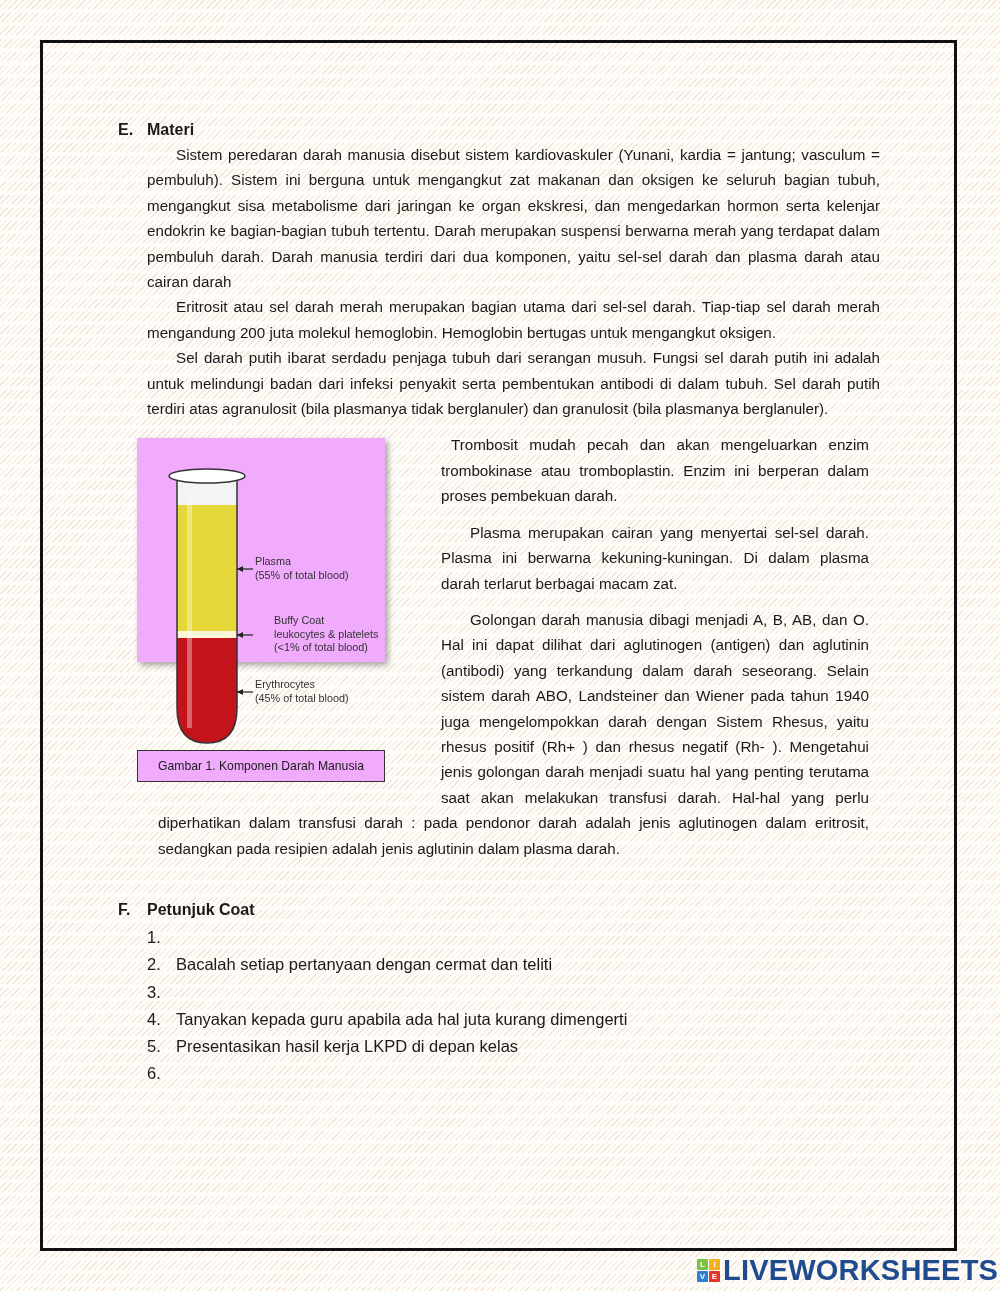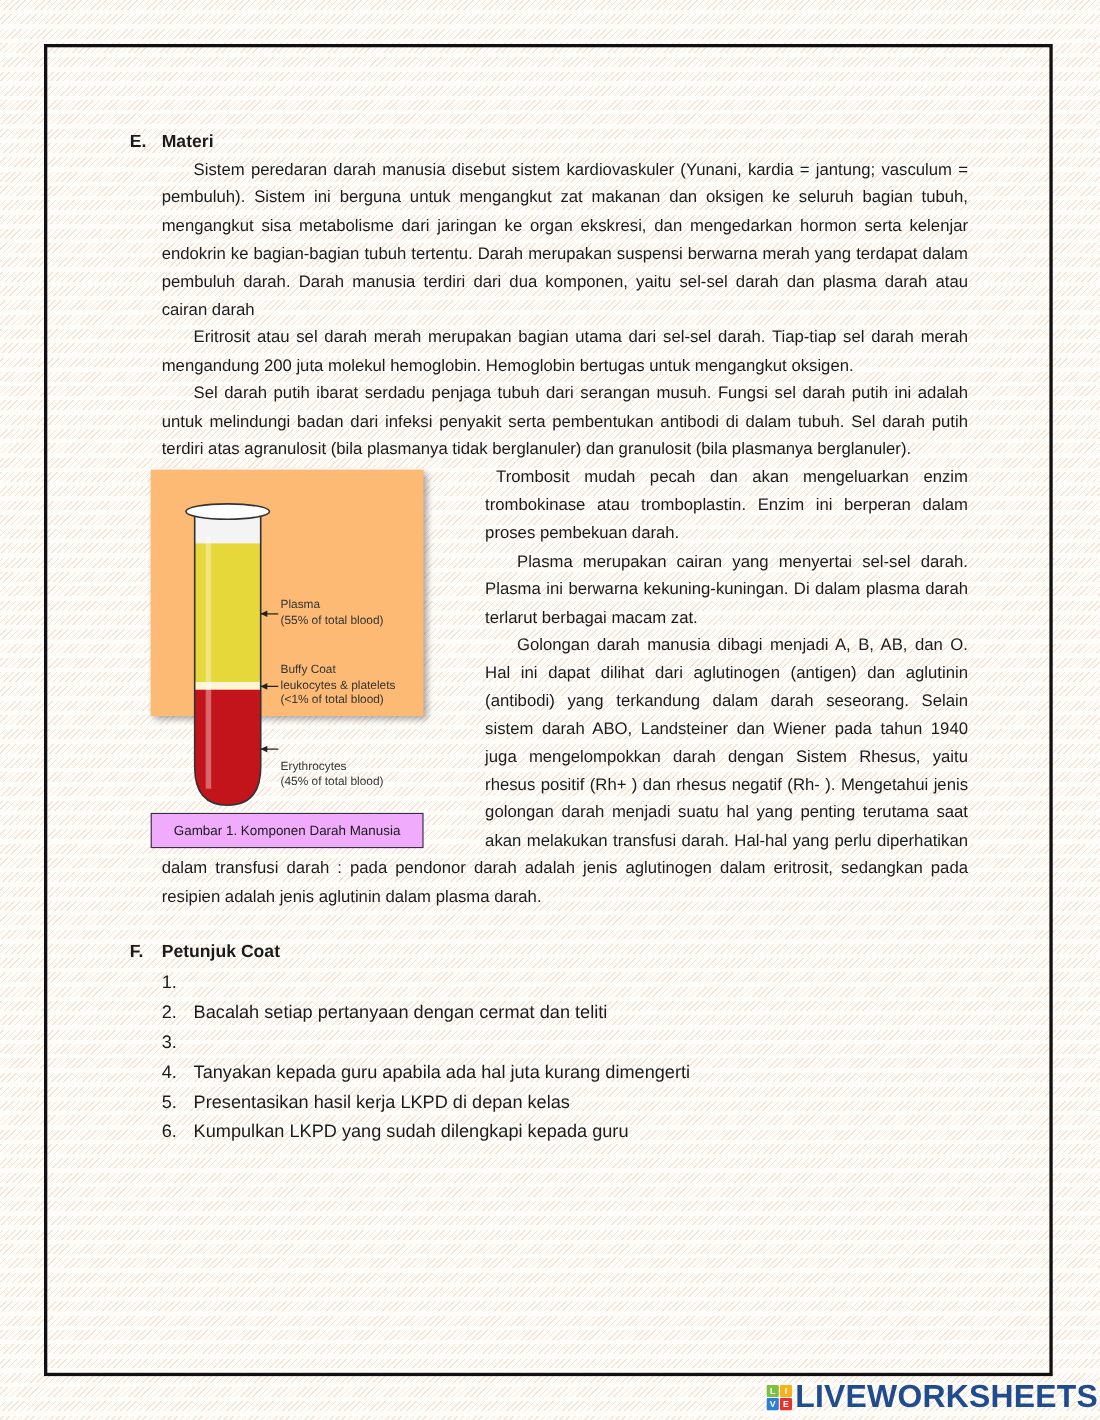--- a/index.html
+++ b/index.html
@@ -31,32 +31,32 @@
   .para {
     margin: 0 0 0 29px; text-align: justify; text-indent: 29px;
   }
   .float-wrap { position: relative; margin-left: 29px; }
   .figure {
     float: left; width: 252px; height: 348px; margin: 4px 52px 2px -10px;
     position: relative;
   }
   .fig-img {
     position: absolute; left: 0; top: 2px; width: 248px; height: 224px;
-    background: #fdba74;
+    background: #f0abfc;
     box-shadow: 3px 3px 6px rgba(0,0,0,0.35);
   }
   .fig-caption {
     position: absolute; left: 0; top: 314px; width: 248px; height: 32px;
     border: 1px solid #333; background: #f0abfc; box-sizing: border-box;
     font-size: 12.2px; display: flex; align-items: center; justify-content: center;
   }
   .tube-label {
     position: absolute; left: 118px; font-size: 10.8px; line-height: 13.5px; color: #333;
   }
-  .float-text { text-align: justify; text-indent: 29px; margin: 0; }
+  .float-text { text-align: justify; text-indent: 29px; margin: 11px; }
   .float-text.first { text-indent: 10px; }
   .list { margin: 2px 0 0 29px; padding: 0; list-style: none; font-size: 16.5px; }
   .list li { display: flex; height: 27.3px; align-items: center; }
   .list .num { width: 29px; }
   .logo {
     position: absolute; left: 697px; top: 1254px; height: 32px; display: flex; align-items: center;
   }
   .logo-icon { display: grid; grid-template-columns: 11px 11px; grid-template-rows: 11px 11px; gap: 1px; margin-right: 3px; }
   .logo-icon span { font-size: 8px; font-weight: bold; color: #fff; display: flex; align-items: center; justify-content: center; border-radius: 1px; }
   .logo-text { font-size: 29px; font-weight: bold; color: #1f4b8f; letter-spacing: 0.2px; }
@@ -102,26 +102,26 @@
           <polygon points="100,131 106,128 106,134" fill="#222"></polygon>
           <line x1="100" y1="197" x2="116" y2="197" stroke="#222" stroke-width="1.2"></line>
           <polygon points="100,197 106,194 106,200" fill="#222"></polygon>
           <line x1="100" y1="254" x2="116" y2="254" stroke="#222" stroke-width="1.2"></line>
           <polygon points="100,254 106,251 106,257" fill="#222"></polygon>
         </svg>
         <div class="tube-label" style="top:117px;">
           <div>Plasma</div>
           <div>(55% of total blood)</div>
         </div>
-        <div class="tube-label" style="top:176px;">
+        <div class="tube-label" style="top:176px;margin-left:19px;">
           <div>Buffy Coat</div>
           <div>leukocytes &amp; platelets</div>
           <div>(&lt;1% of total blood)</div>
         </div>
-        <div class="tube-label" style="top:240px;margin-top:24px;">
+        <div class="tube-label" style="top:240px;">
           <div>Erythrocytes</div>
           <div>(45% of total blood)</div>
         </div>
       </div>
       <div class="fig-caption">Gambar 1. Komponen Darah Manusia</div>
     </div>
 
     <p class="float-text first">Trombosit mudah pecah dan akan mengeluarkan enzim trombokinase atau tromboplastin. Enzim ini berperan dalam proses pembekuan darah.</p>
     <p class="float-text">Plasma merupakan cairan yang menyertai sel-sel darah. Plasma ini berwarna kekuning-kuningan. Di dalam plasma darah terlarut berbagai macam zat.</p>
     <p class="float-text last-left" style="text-align-last:left;">Golongan darah manusia dibagi menjadi A, B, AB, dan O. Hal ini dapat dilihat dari aglutinogen (antigen) dan aglutinin (antibodi) yang terkandung dalam darah seseorang. Selain sistem darah ABO, Landsteiner dan Wiener pada tahun 1940 juga mengelompokkan darah dengan Sistem Rhesus, yaitu rhesus positif (Rh+ ) dan rhesus negatif (Rh- ). Mengetahui jenis golongan darah menjadi suatu hal yang penting terutama saat akan melakukan transfusi darah. Hal-hal yang perlu diperhatikan dalam transfusi darah : pada pendonor darah adalah jenis aglutinogen dalam eritrosit, sedangkan pada resipien adalah jenis aglutinin dalam plasma darah.</p>
@@ -149,21 +149,20 @@
     <li>
         <span class="num">4.</span>
         <span>Tanyakan kepada guru apabila ada hal juta kurang dimengerti</span>
       </li>
     <li>
         <span class="num">5.</span>
         <span>Presentasikan hasil kerja LKPD di depan kelas</span>
       </li>
     <li>
         <span class="num">6.</span>
-        <span>Kumpulkan LKPD yang sudah dilengkapi kepada guru</span>
       </li>
   </ul>
 </div>
 
 <div class="logo">
   <div class="logo-icon">
     <span style="background:#7cc242;">L</span>
     <span style="background:#f5b21b;">I</span>
     <span style="background:#2f7fd0;">V</span>
     <span style="background:#e2342b;">E</span>

